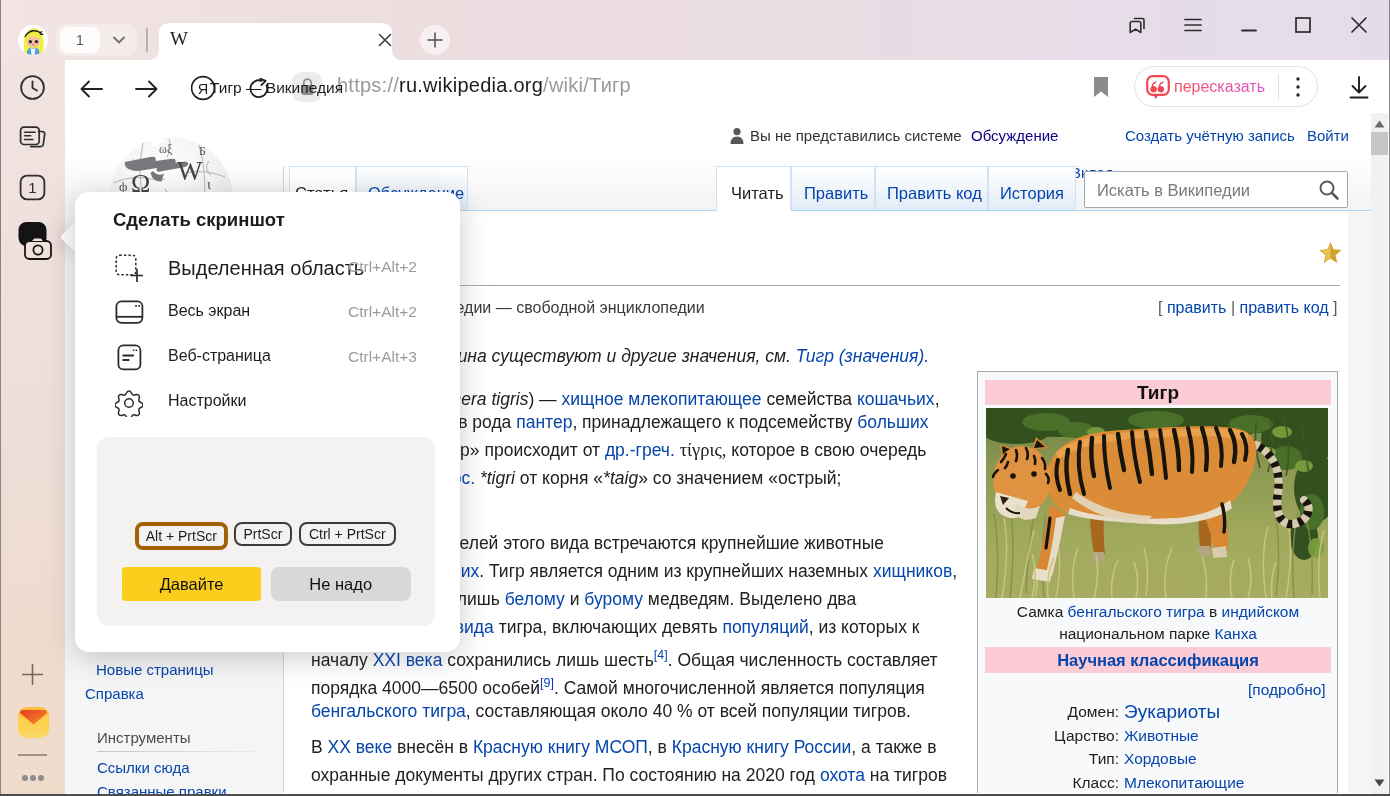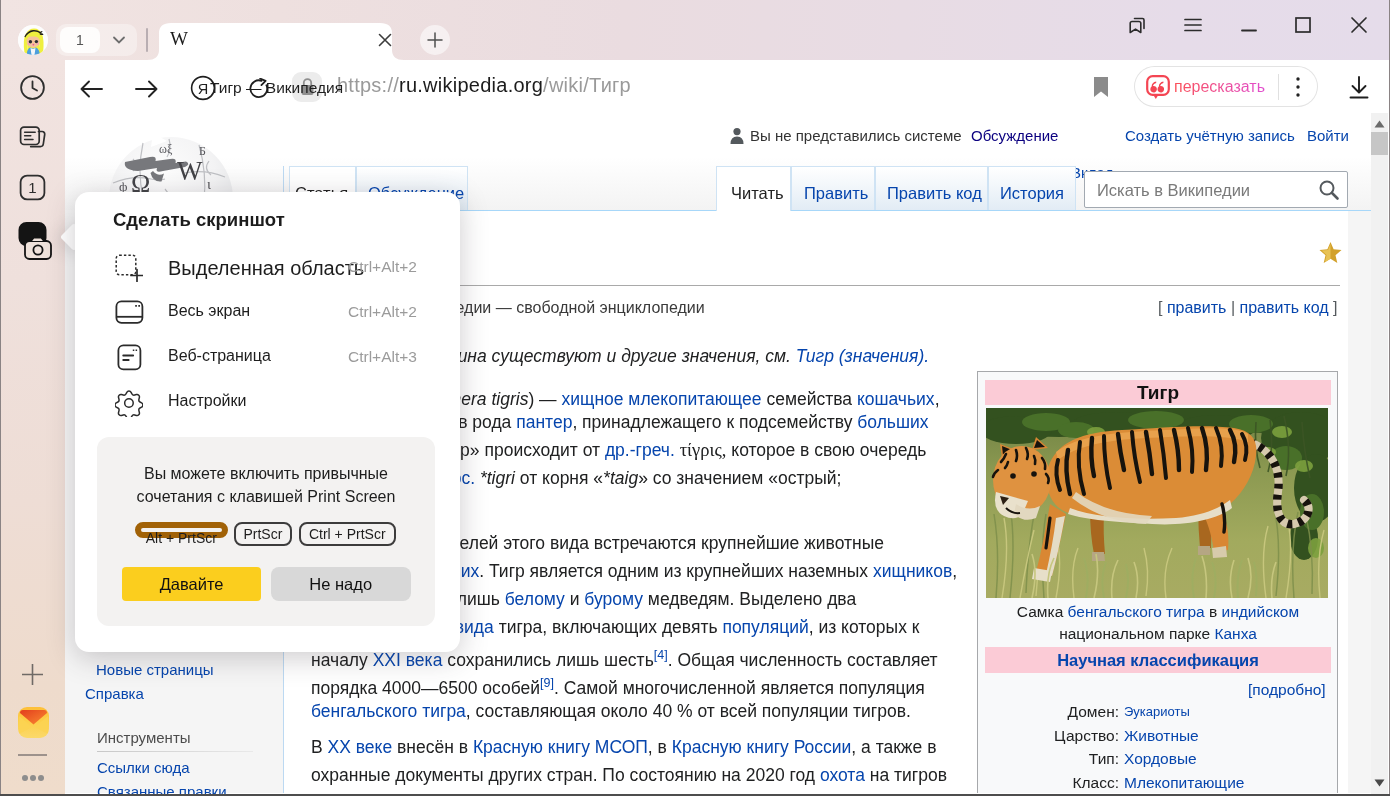--- a/index.html
+++ b/index.html
@@ -432,21 +432,21 @@
 </div>
 <div class="abs nw" style="left:985px;top:601px;width:346px;text-align:center;font-size:15.5px;line-height:22px;color:#202122;">Самка <span class="bl">бенгальского тигра</span> в <span class="bl">индийском</span></div>
 <div class="abs nw" style="left:985px;top:623px;width:346px;text-align:center;font-size:15.5px;line-height:22px;color:#202122;">национальном парке <span class="bl">Канха</span></div>
 <div class="abs" style="left:985px;top:647px;width:346px;height:26px;background:#fbcbd6;"></div>
 <div class="abs" style="left:985px;top:647px;width:346px;height:26px;text-align:center;font-size:16.5px;line-height:26px;font-weight:bold;color:#0645ad;">Научная классификация</div>
 <div class="abs nw bl" style="left:1248px;top:679px;font-size:15.5px;line-height:22px;">[подробно]</div>
 <div class="abs nw" style="left:919px;top:700px;width:200px;text-align:right;font-size:15.5px;line-height:23.7px;color:#202122;">Домен:</div>
 <div class="abs nw" style="left:919px;top:723.7px;width:200px;text-align:right;font-size:15.5px;line-height:23.7px;color:#202122;">Царство:</div>
 <div class="abs nw" style="left:919px;top:747.4px;width:200px;text-align:right;font-size:15.5px;line-height:23.7px;color:#202122;">Тип:</div>
 <div class="abs nw" style="left:919px;top:771.1px;width:200px;text-align:right;font-size:15.5px;line-height:23.7px;color:#202122;">Класс:</div>
-<div class="abs nw bl" style="left:1124px;top:700px;font-size:13px;line-height:23.7px;">Эукариоты</div>
+<div class="abs nw bl" style="left:1124px;top:700px;font-size:19px;line-height:23.7px;">Эукариоты</div>
 <div class="abs nw bl" style="left:1124px;top:723.7px;font-size:15.5px;line-height:23.7px;">Животные</div>
 <div class="abs nw bl" style="left:1124px;top:747.4px;font-size:15.5px;line-height:23.7px;">Хордовые</div>
 <div class="abs nw bl" style="left:1124px;top:771.1px;font-size:15.5px;line-height:23.7px;">Млекопитающие</div>
 
 <div class="abs" id="scrollbar" style="left:1371px;top:113px;width:17px;height:681px;background:#f1f1f1;"></div>
 <svg class="abs" style="left:1374px;top:120px;" width="11" height="8" viewBox="0 0 11 8">
     <path d="M5.5 0.5 L10.5 7.5 L0.5 7.5 Z" fill="#6b6b6b"></path>
   </svg>
 <div class="abs" style="left:1371px;top:132px;width:17px;height:23px;background:#c6c6c6;"></div>
 <svg class="abs" style="left:1374px;top:779px;" width="11" height="8" viewBox="0 0 11 8">
@@ -484,19 +484,18 @@
   <div class="abs nw" style="left:93px;top:155px;font-size:16px;color:#1d1d1d;">Веб-страница</div>
   <div class="abs nw" style="left:273px;top:156px;font-size:15.5px;color:#9b9b9b;">Ctrl+Alt+3</div>
 
   <svg class="abs" style="left:40px;top:197px;" width="28" height="28" viewBox="0 0 28 28">
     <path d="M11.7 2.6 a2.6 2.6 0 0 1 4.6 0 l0.9 1.7 a2.6 2.6 0 0 0 2.9 1.2 l1.9 -0.5 a2.6 2.6 0 0 1 3.2 3.2 l-0.5 1.9 a2.6 2.6 0 0 0 1.2 2.9 l1.7 0.9 a2.6 2.6 0 0 1 0 4.6 l-1.7 0.9 a2.6 2.6 0 0 0 -1.2 2.9 l0.5 1.9 a2.6 2.6 0 0 1 -3.2 3.2 l-1.9 -0.5 a2.6 2.6 0 0 0 -2.9 1.2 l-0.9 1.7 a2.6 2.6 0 0 1 -4.6 0 l-0.9 -1.7 a2.6 2.6 0 0 0 -2.9 -1.2 l-1.9 0.5 a2.6 2.6 0 0 1 -3.2 -3.2 l0.5 -1.9 a2.6 2.6 0 0 0 -1.2 -2.9 l-1.7 -0.9 a2.6 2.6 0 0 1 0 -4.6 l1.7 -0.9 a2.6 2.6 0 0 0 1.2 -2.9 l-0.5 -1.9 a2.6 2.6 0 0 1 3.2 -3.2 l1.9 0.5 a2.6 2.6 0 0 0 2.9 -1.2 Z" stroke="#2b2b2b" stroke-width="1.6" fill="none" transform="scale(0.93) translate(1,1)"></path>
     <circle cx="14" cy="14" r="4.6" stroke="#2b2b2b" stroke-width="1.6" fill="none" transform="scale(0.93) translate(1,1)"></circle>
   </svg>
   <div class="abs nw" style="left:93px;top:200px;font-size:16px;color:#1d1d1d;">Настройки</div>
 
   <div class="abs" style="left:22px;top:245px;width:338px;height:189px;background:#f3f2f1;border-radius:12px;"></div>
-  <div class="abs" style="left:22px;top:271px;width:338px;text-align:center;font-size:16px;line-height:22.5px;color:#1d1d1d;">Вы можете включить привычные<br>сочетания с клавишей Print Screen</div>
-  <div class="abs nw" style="left:59.8px;top:329.5px;width:93px;height:16px;border:6px solid #a16207;border-radius:8px;text-align:center;font-size:14px;line-height:21px;color:#1d1d1d;">Alt + PrtScr</div>
+  <div class="abs nw" style="left:59.8px;top:329.5px;width:93px;height:28px;border:4px solid #a16207;border-radius:8px;text-align:center;font-size:14px;line-height:21px;color:#1d1d1d;">Alt + PrtScr</div>
   <div class="abs nw" style="left:158.6px;top:329.5px;width:58.7px;height:24px;border:2px solid #3c3c3c;border-radius:8px;text-align:center;font-size:14px;line-height:21px;color:#1d1d1d;">PrtScr</div>
   <div class="abs nw" style="left:224px;top:329.5px;width:96.5px;height:24px;border:2px solid #3c3c3c;border-radius:8px;text-align:center;font-size:14px;line-height:21px;color:#1d1d1d;">Ctrl + PrtScr</div>
   <div class="abs" style="left:46.8px;top:375px;width:139.6px;height:34px;background:#fbce1e;border-radius:4px;text-align:center;font-size:16.5px;line-height:34px;color:#111;">Давайте</div>
   <div class="abs" style="left:195.6px;top:375px;width:140.2px;height:34px;background:#d8d8d8;border-radius:8px;text-align:center;font-size:16.5px;line-height:34px;color:#111;">Не надо</div>
 </div>
 
 </body></html>

